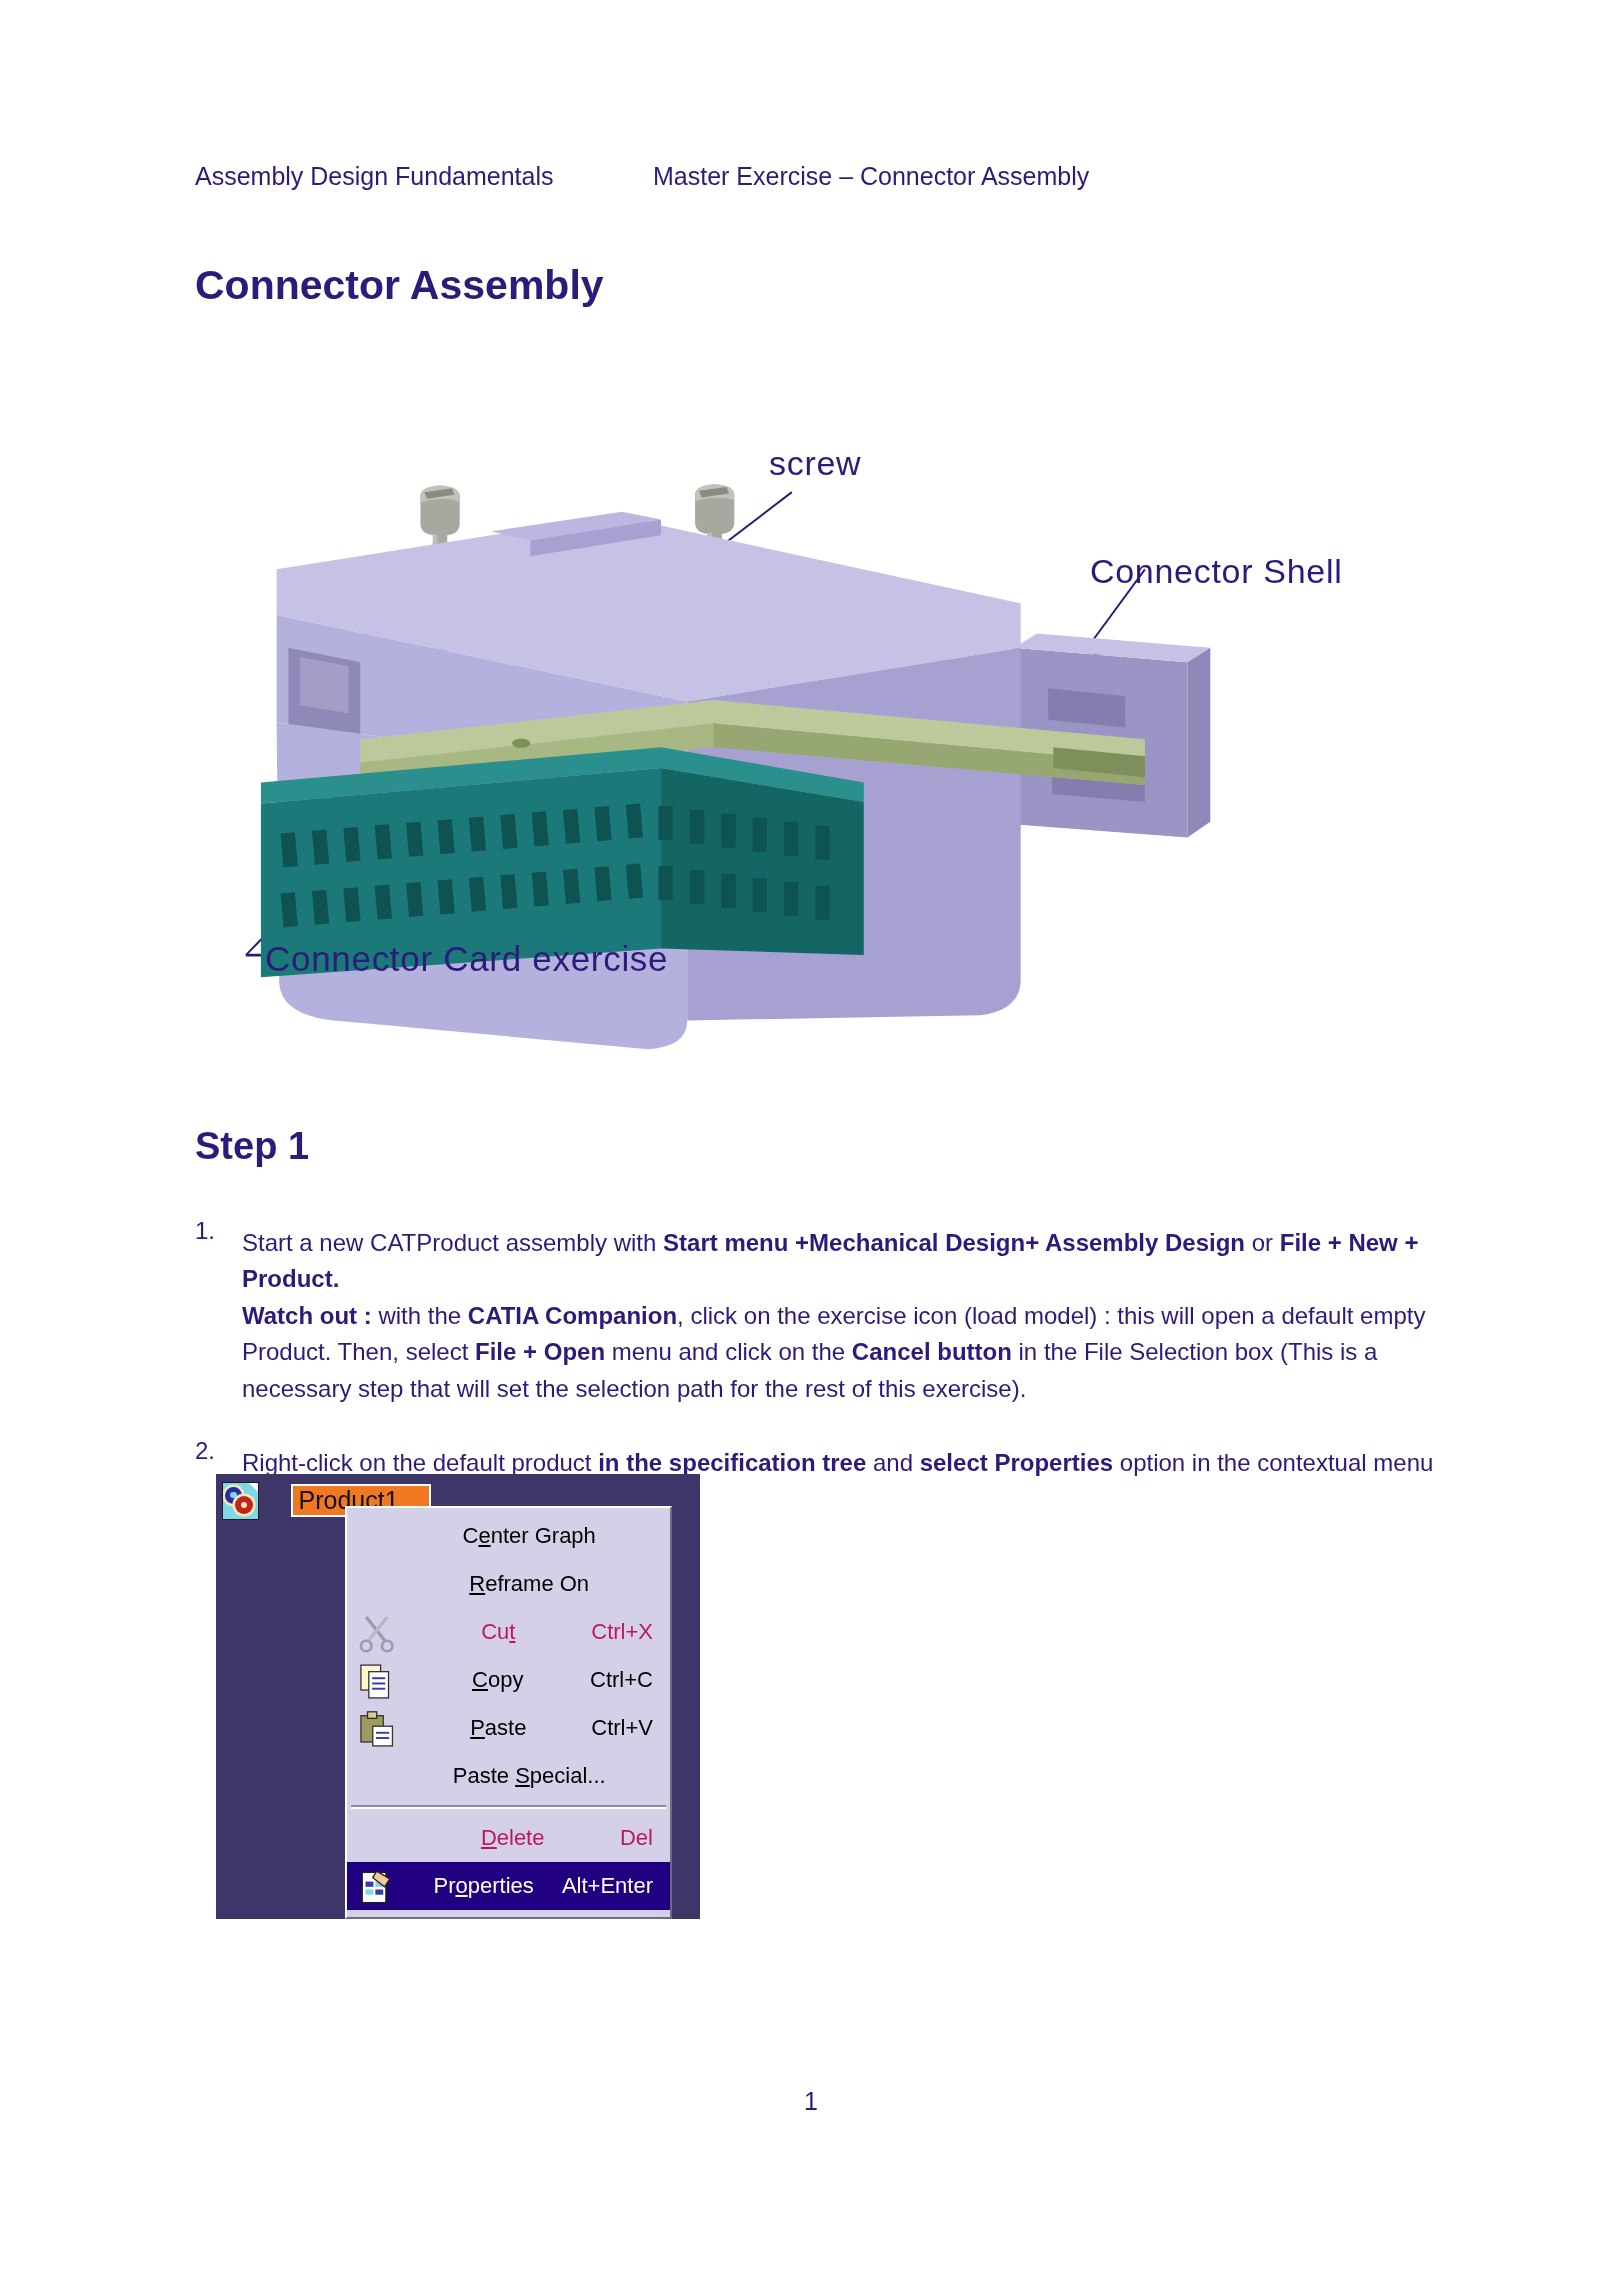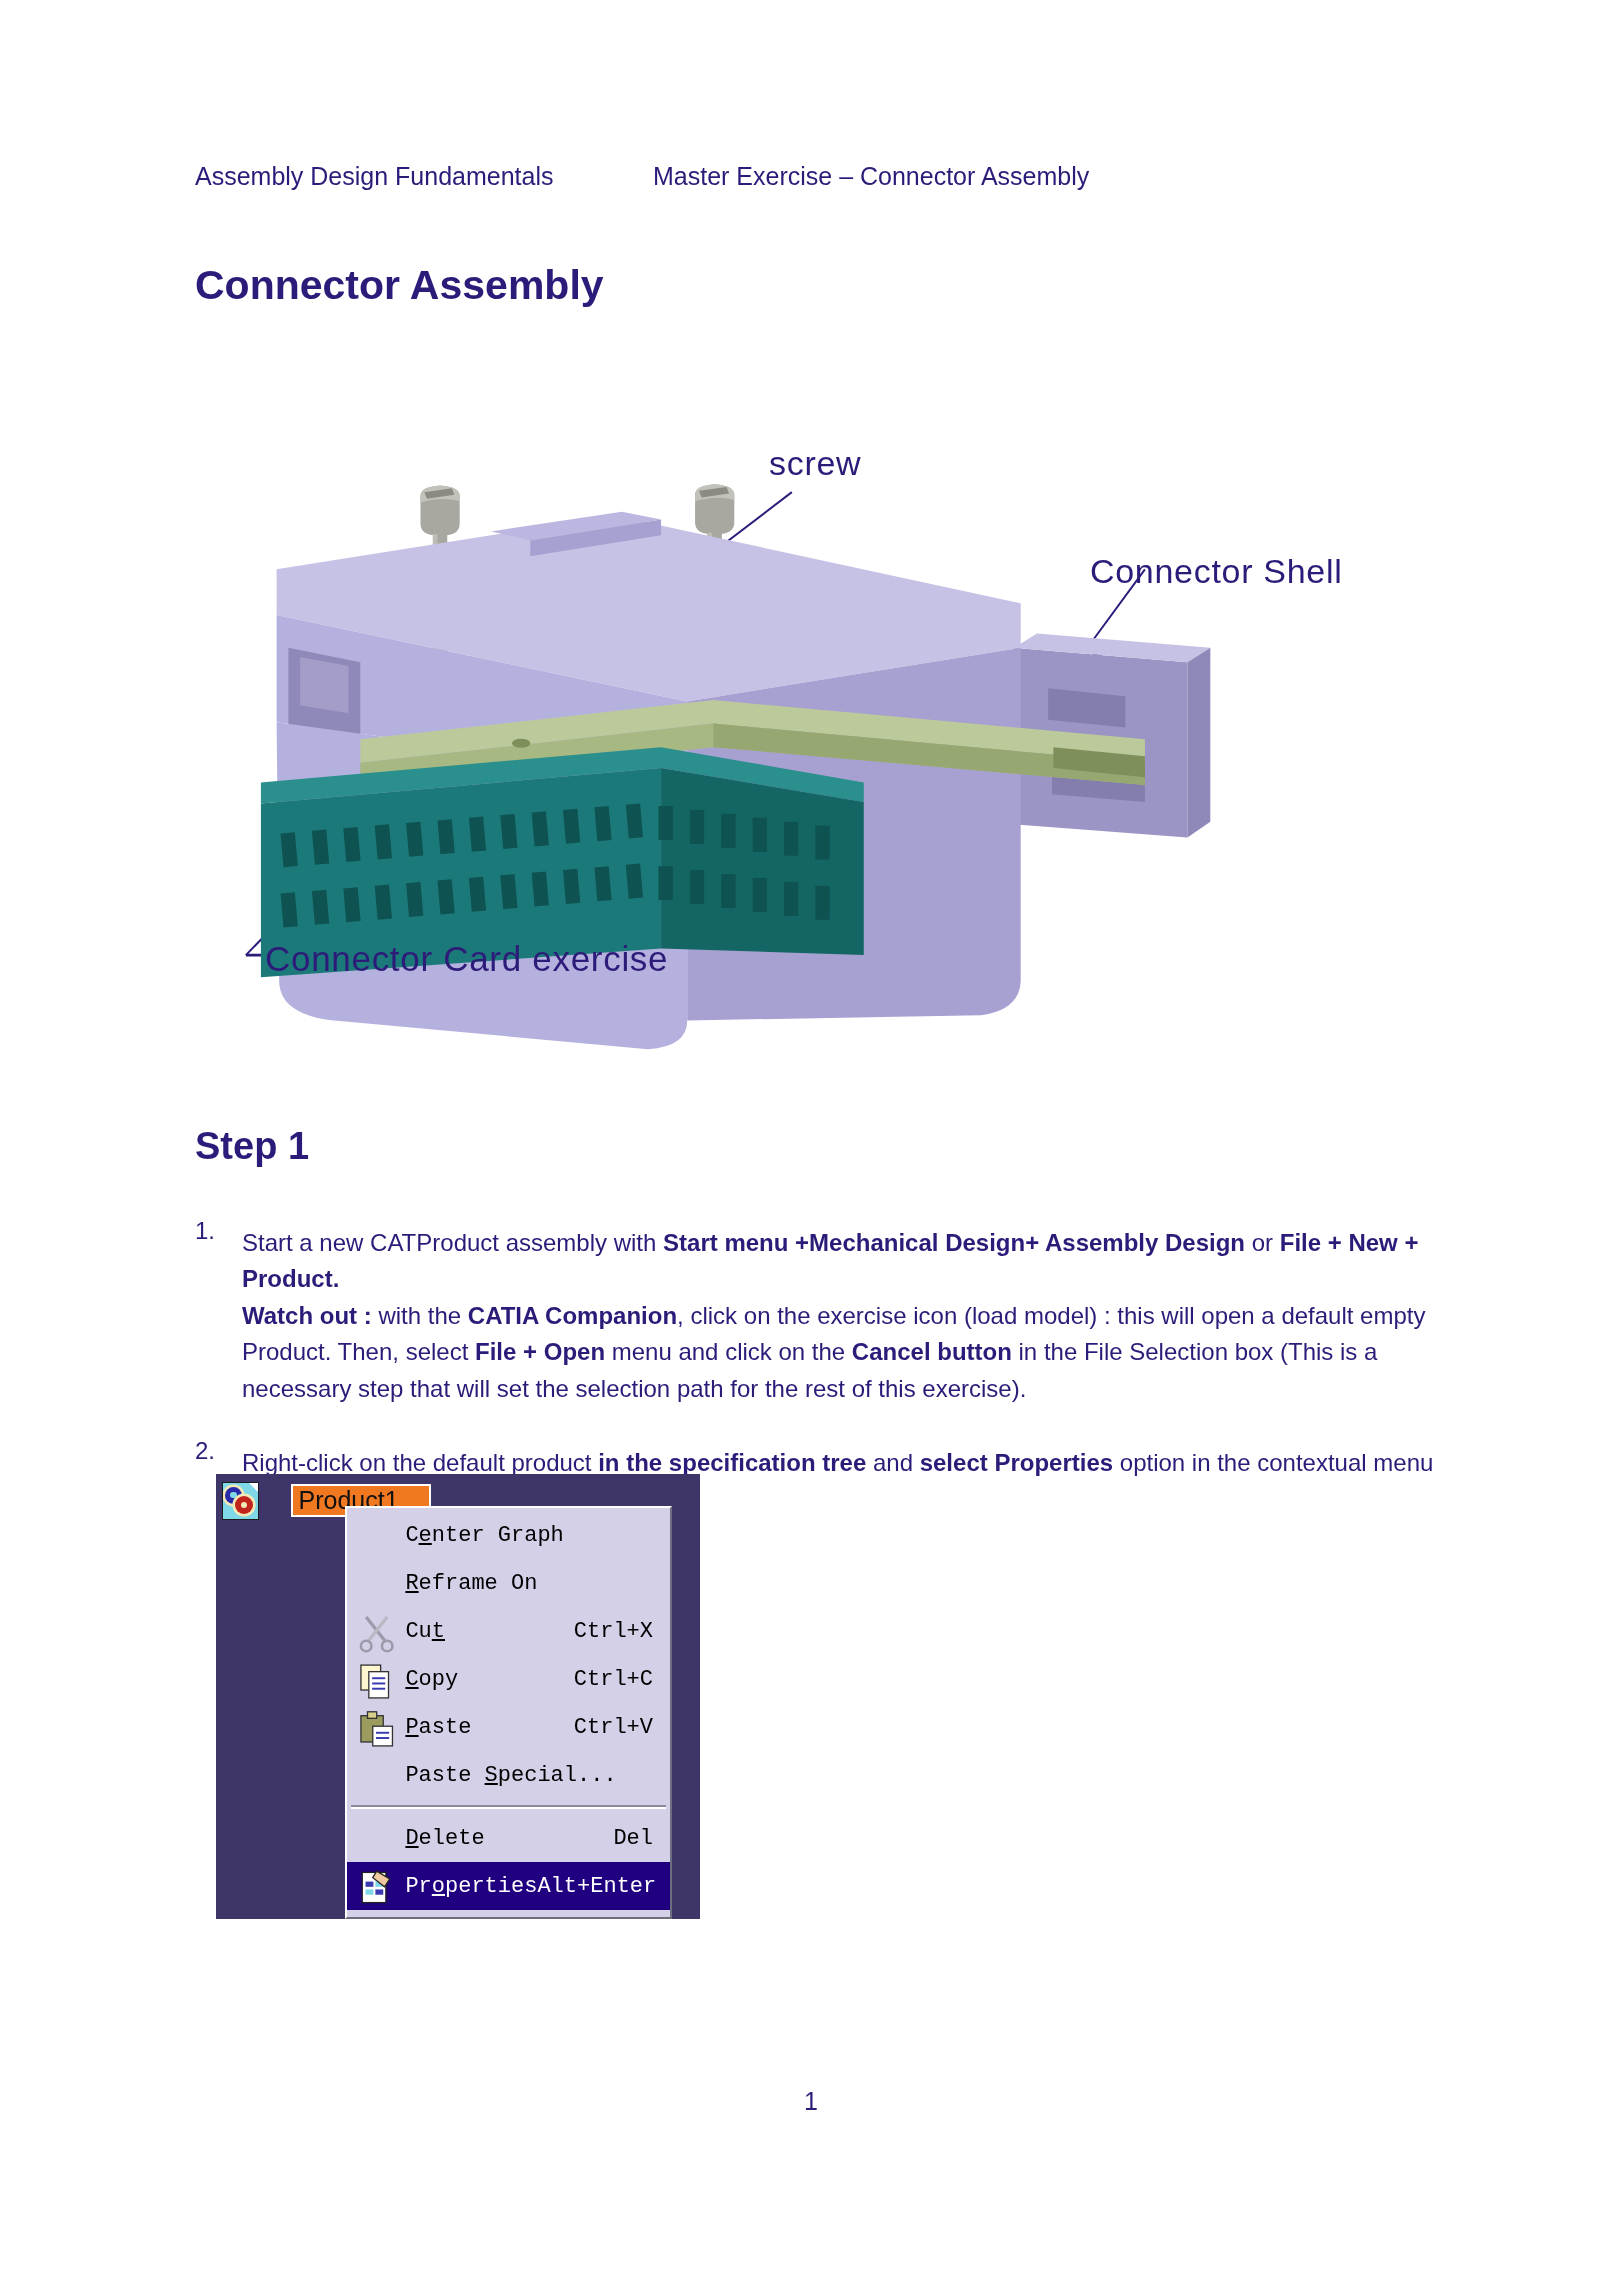--- a/index.html
+++ b/index.html
@@ -189,32 +189,33 @@
     top: 31px;
     left: 128px;
     width: 327px;
     background: #D3D0E8;
     border-top: 2px solid #ffffff;
     border-left: 2px solid #ffffff;
     border-right: 2px solid #6d6d80;
     border-bottom: 2px solid #6d6d80;
     box-sizing: border-box;
     padding: 3.9px 0 6.5px 0;
-    font-family: Liberation Mono, monospace;
+    font-family: Liberation Sans, sans-serif;
+    text-align: center;
   }
   .ctx-item {
     display: flex;
     align-items: center;
     height: 48px;
     padding-left: 6.5px;
     font-size: 22px;
     color: #000000;
     position: relative;
   }
-  .ctx-item.disabled { color: #000000; }
+  .ctx-item.disabled { color: #be185d; }
   .ctx-item.selected { background: #200080; color: #ffffff; }
   .ctx-ico {
     flex: 0 0 48px;
     height: 41px;
     position: relative;
   }
   .ctx-text {
     flex: 1;
     padding-left: 3.9px;
   }

